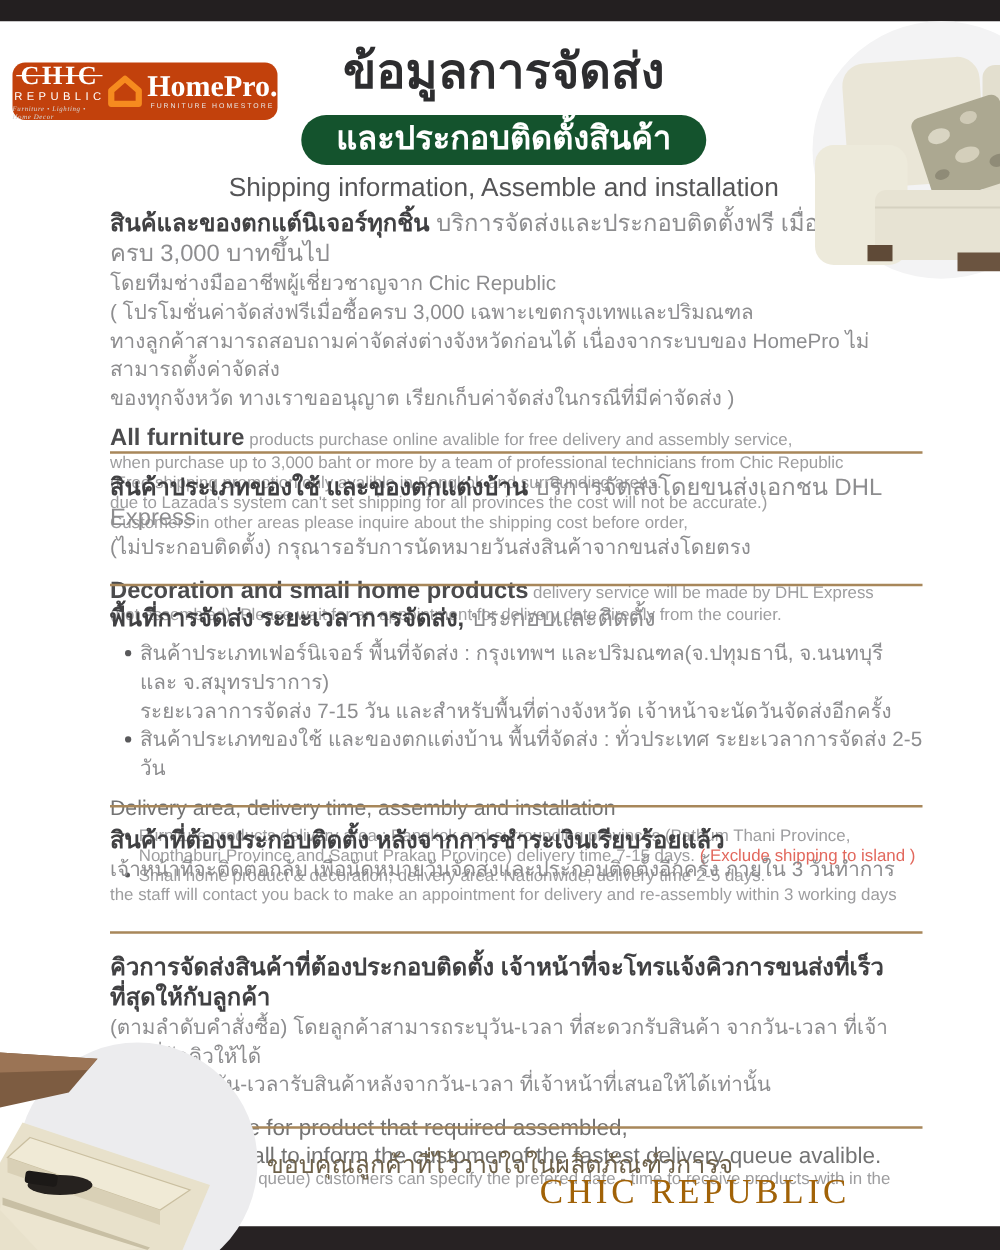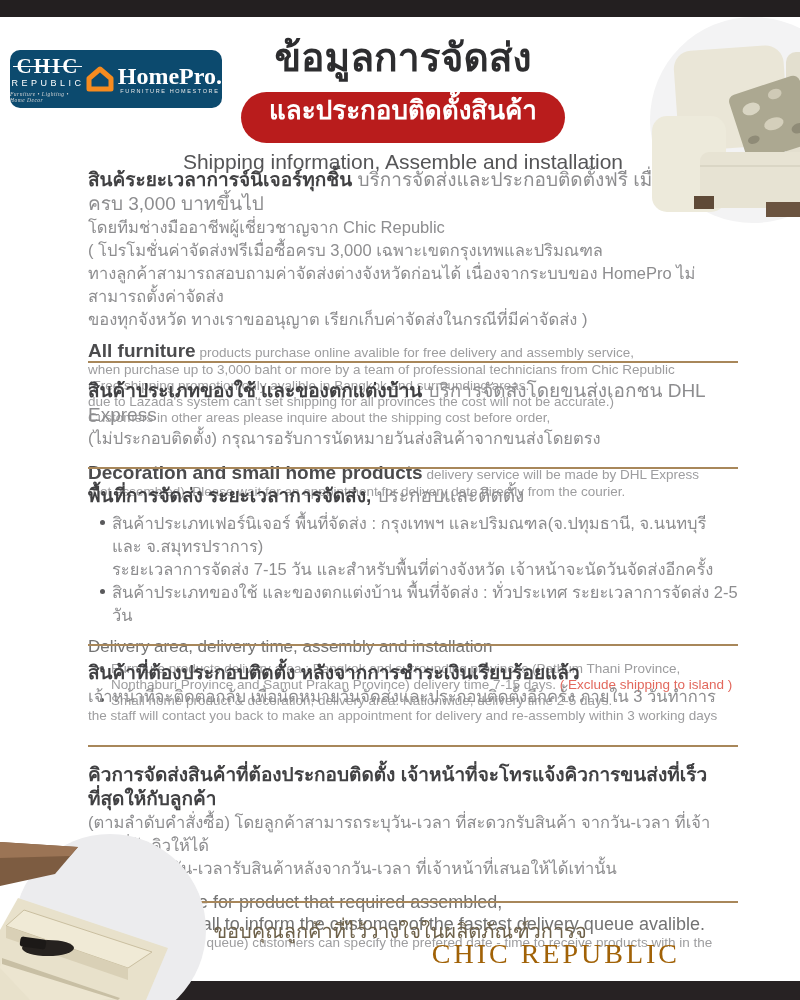--- a/index.html
+++ b/index.html
@@ -7,39 +7,39 @@
     width:800px;height:1000px;position:relative;overflow:hidden;background:#ffffff;
     font-family:"Liberation Sans","DejaVu Sans",sans-serif;
   }
   .topbar{position:absolute;top:0;left:0;width:800px;height:17px;background:#231f20;z-index:1;}
   .bottombar{position:absolute;top:981px;left:0;width:800px;height:19px;background:#272223;z-index:2;}
 
   .photo-top{position:absolute;top:0;left:600px;width:200px;height:240px;z-index:3;}
   .photo-bottom{position:absolute;top:755px;left:0;width:210px;height:245px;z-index:3;}
 
   .logo-box{
-    position:absolute;left:10px;top:50px;width:212px;height:58px;background:#0c4a6e;
+    position:absolute;left:10px;top:50px;width:212px;height:46px;background:#c2410c;
     border-radius:10px;display:flex;align-items:center;justify-content:space-evenly;z-index:4;
   }
   .chic{display:flex;flex-direction:column;align-items:center;color:#fff;}
   .chic-name{font-family:"Liberation Serif","DejaVu Serif",serif;font-weight:bold;font-size:21px;letter-spacing:2px;line-height:20px;position:relative;}
   .chic-strike{position:absolute;left:-3px;right:-3px;top:54%;height:1px;background:#ffffff;}
   .chic-sub{font-size:9px;letter-spacing:3.5px;margin-top:2px;}
   .chic-tag{font-family:"Liberation Serif","DejaVu Serif",serif;font-style:italic;font-size:5.5px;color:#d8d8d8;margin-top:3px;letter-spacing:.5px;}
   .ashley{display:flex;align-items:center;gap:4px;}
   .ashley-house{display:block;}
   .ashley-txt{display:flex;flex-direction:column;align-items:center;}
   .ashley-name{font-family:"Liberation Serif","DejaVu Serif",serif;font-weight:bold;font-size:24px;color:#fff;line-height:22px;}
   .ashley-sub{font-size:5.5px;letter-spacing:1.6px;color:#e8e8e8;margin-top:1px;}
 
   .header-center{position:absolute;left:143px;top:26px;width:520px;text-align:center;z-index:4;}
   .main-title{font-size:39px;font-weight:bold;color:#2d2d2f;line-height:64px;margin:0;}
   .badge{
-    display:inline-block;background:#b91c1c;color:#ffffff;font-size:26px;font-weight:bold;
-    padding:3px 28px 18px 28px;border-radius:26px;margin-top:2px;line-height:30px;
+    display:inline-block;background:#14532d;color:#ffffff;font-size:26px;font-weight:bold;
+    padding:3px 28px 7px 28px;border-radius:26px;margin-top:2px;line-height:30px;
   }
   .subtitle{font-size:21px;color:#555557;margin-top:7px;}
 
   .sec{position:absolute;left:88px;width:650px;z-index:2;}
   .th-head{font-size:19px;line-height:24px;color:#8d8d8f;}
   .th-lead{font-weight:bold;color:#414143;}
   .th-text{font-size:16.5px;line-height:23px;color:#8d8d8f;}
   .en-head{font-size:19px;line-height:22px;color:#9d9d9f;margin-top:9px;}
   .en-lead{font-weight:bold;color:#4b4b4d;}
   .en-bold{font-size:17px;line-height:20px;font-weight:normal;color:#737373;}
@@ -106,21 +106,21 @@
 <div class="header-center">
   <h1 class="main-title">ข้อมูลการจัดส่ง</h1>
   <div>
     <span class="badge">และประกอบติดตั้งสินค้า</span>
   </div>
   <div class="subtitle">Shipping information, Assemble and installation</div>
 </div>
 
 <div class="sec" style="top:168px">
   <div class="th-head">
-    <span class="th-lead">สินค้ระยะเวลาการจ์นิเจอร์ทุกชิ้น</span><span> บริการจัดส่งและประกอบติดตั้งฟรี เมื่อซื้อสินค้าครบ 3,000 บาทขึ้นไป</span>
+    <span class="th-lead">สินค้และของตกแต์นิเจอร์ทุกชิ้น</span><span> บริการจัดส่งและประกอบติดตั้งฟรี เมื่อซื้อสินค้าครบ 3,000 บาทขึ้นไป</span>
   </div>
   <div class="th-text">โดยทีมช่างมืออาชีพผู้เชี่ยวชาญจาก Chic Republic</div>
   <div class="th-text">( โปรโมชั่นค่าจัดส่งฟรีเมื่อซื้อครบ 3,000 เฉพาะเขตกรุงเทพและปริมณฑล</div>
   <div class="th-text">ทางลูกค้าสามารถสอบถามค่าจัดส่งต่างจังหวัดก่อนได้ เนื่องจากระบบของ HomePro ไม่สามารถตั้งค่าจัดส่ง</div>
   <div class="th-text">ของทุกจังหวัด ทางเราขออนุญาต เรียกเก็บค่าจัดส่งในกรณีที่มีค่าจัดส่ง )</div>
   <div class="en-head">
     <span class="en-lead">All furniture</span><span class="en-text"> products purchase online avalible for free delivery and assembly service,</span>
   </div>
   <div class="en-text">when purchase up to 3,000 baht or more by a team of professional technicians from Chic Republic</div>
   <div class="en-text">(Free shipping promotion only avalible in Bangkok and surrounding areas.</div>

